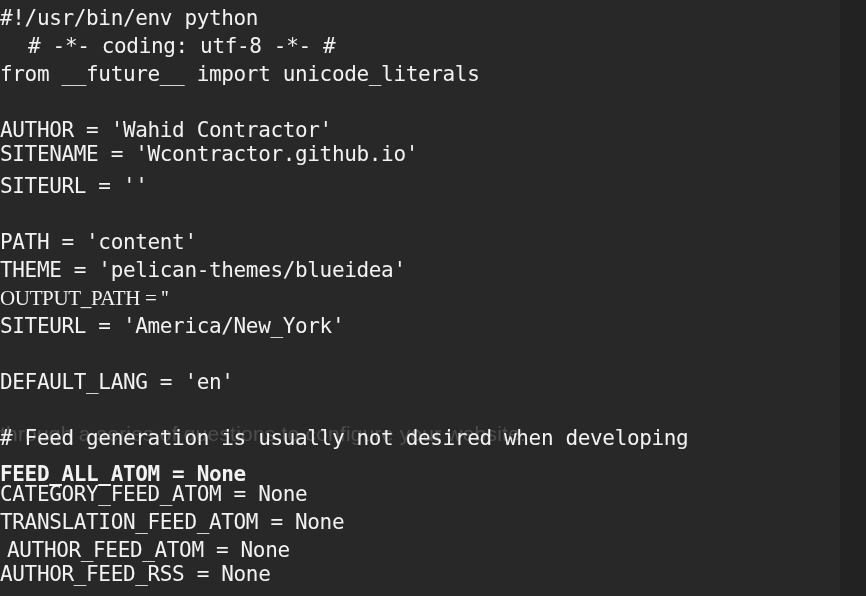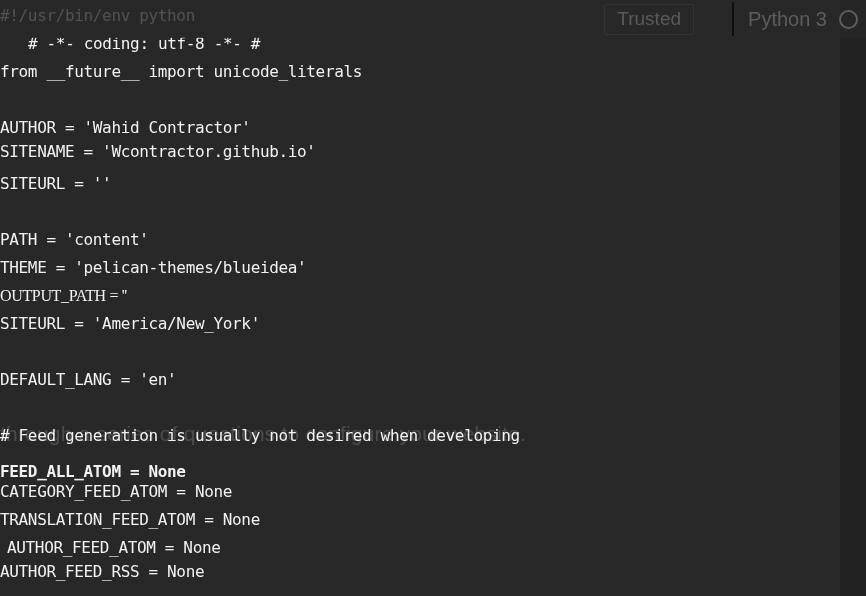--- a/index.html
+++ b/index.html
@@ -105,21 +105,21 @@
     position: absolute;
     left: 0;
     top: 0;
     width: 866px;
   }
   .code-line {
     position: absolute;
     left: 0;
     white-space: pre;
     font-family: "DejaVu Sans Mono", monospace;
-    font-size: 16px;
+    font-size: 21px;
     line-height: 1;
     color: #f2f2f2;
     letter-spacing: -0.35px;
   }
   .code-line.blank {
     color: transparent;
   }
 </style>
 </head>
 <body>
@@ -149,23 +149,14 @@
     <div class="code-line" style="top: 372px;">DEFAULT_LANG = 'en'</div>
     <div class="code-line blank" style="top: 400px;"></div>
     <div class="code-line" style="top: 428px;"># Feed generation is usually not desired when developing</div>
     <div class="code-line" style="top: 464px; font-weight: bold;">FEED_ALL_ATOM = None</div>
     <div class="code-line" style="top: 484px;">CATEGORY_FEED_ATOM = None</div>
     <div class="code-line" style="top: 512px;">TRANSLATION_FEED_ATOM = None</div>
     <div class="code-line" style="top: 540px; margin-left: 7px;">AUTHOR_FEED_ATOM = None</div>
     <div class="code-line" style="top: 564px;">AUTHOR_FEED_RSS = None</div>
   </div>
 
-  <div id="toolbar-overlay">
-    <div id="trusted-button">Trusted</div>
-    <div id="toolbar-spacer"></div>
-    <div id="kernel-divider"></div>
-    <div id="kernel-indicator">
-      <span id="kernel-name">Python 3</span>
-      <span id="kernel-status-circle"></span>
-    </div>
-  </div>
 
 </div>
 
 </body></html>

